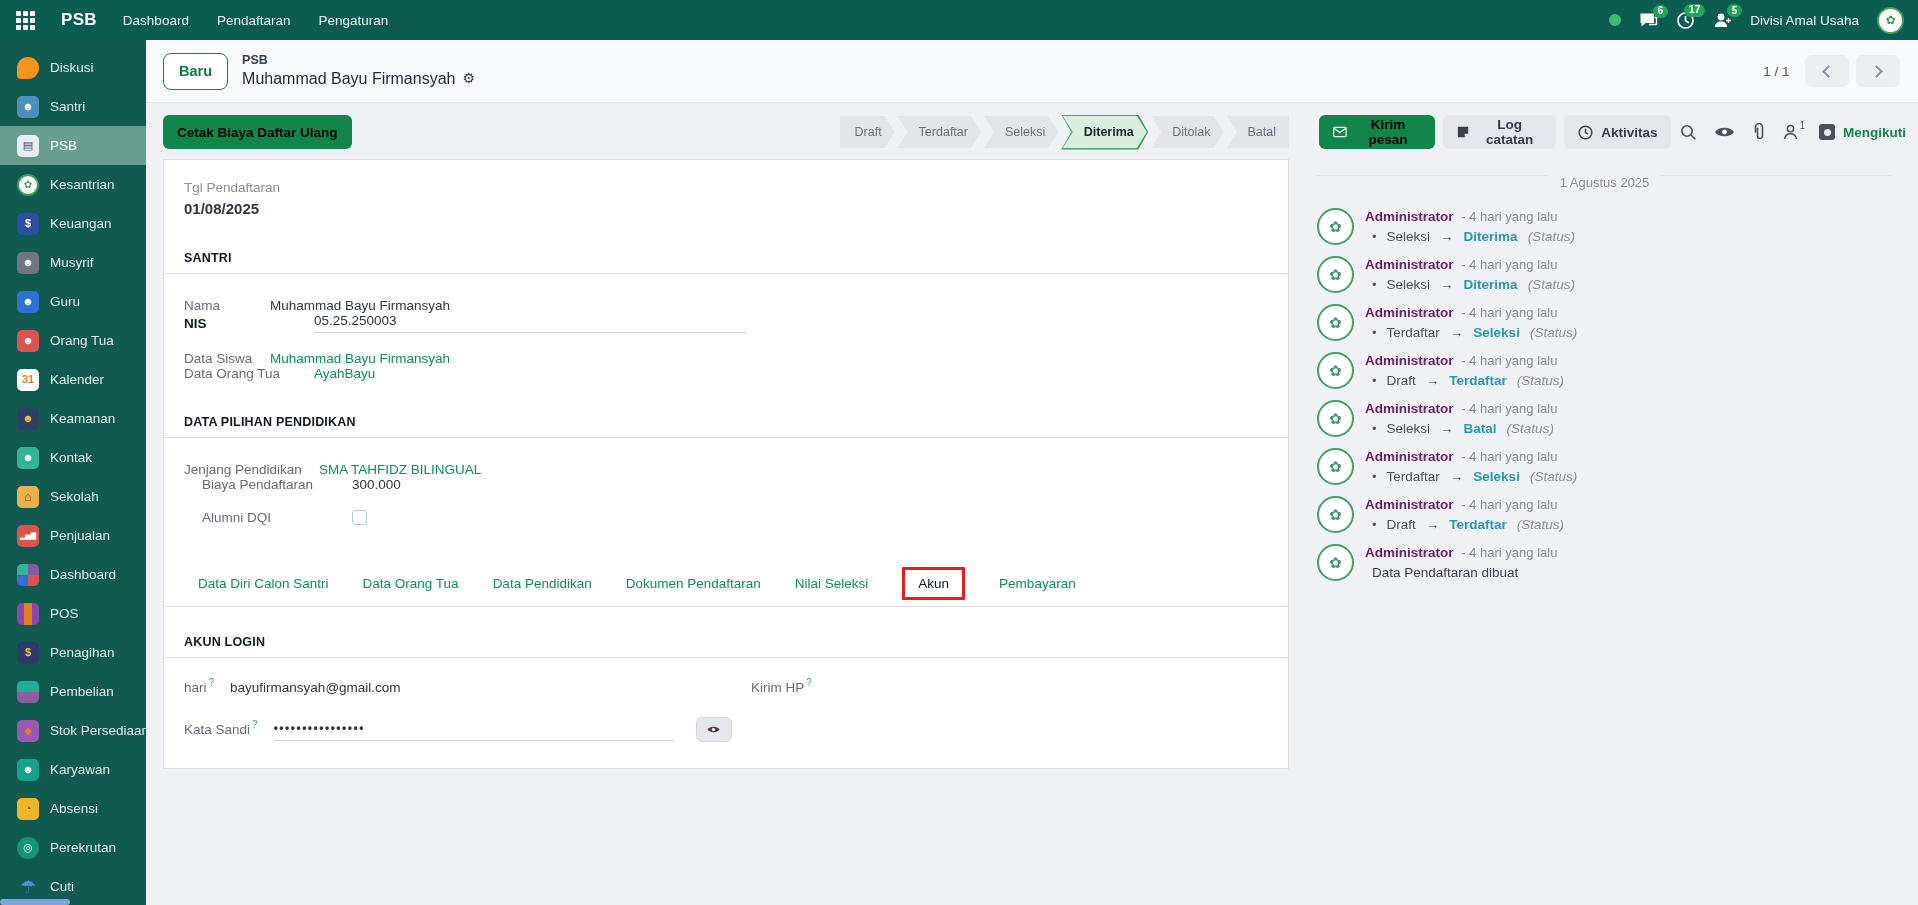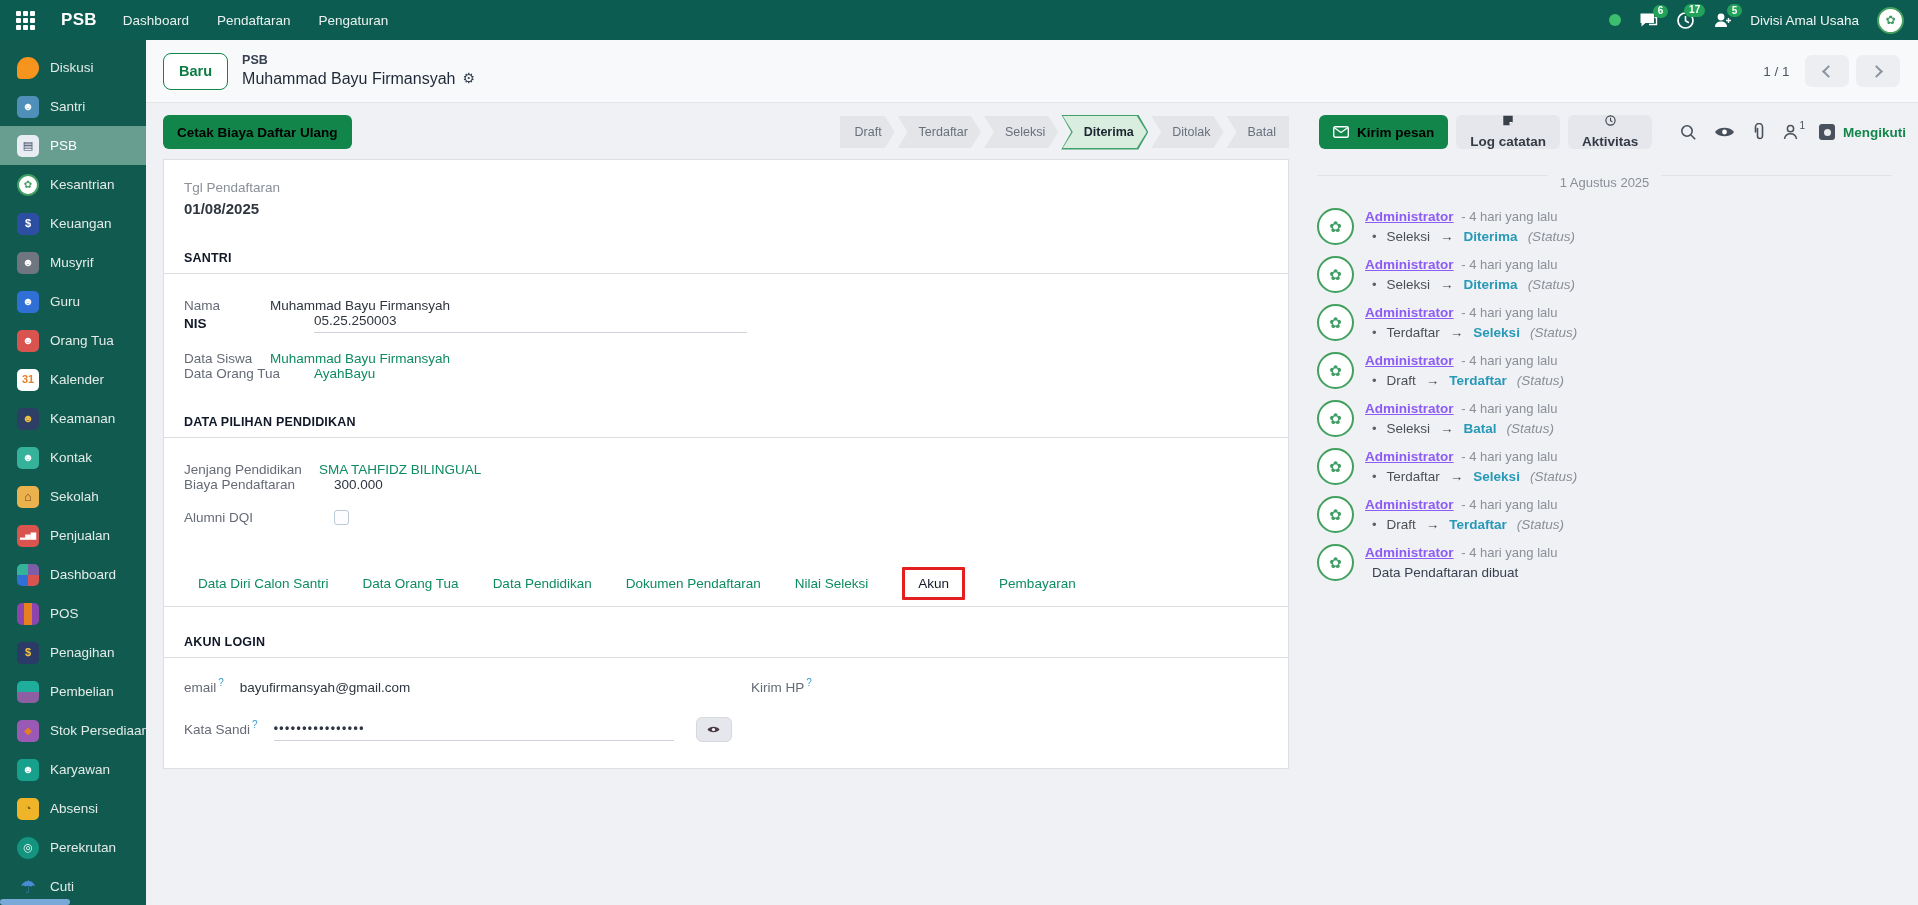--- a/index.html
+++ b/index.html
@@ -78,21 +78,21 @@
   .chev{width:9px;height:9px;border-top:2px solid #8a93a0;border-right:2px solid #8a93a0;display:inline-block;}
   .chev.left{transform:rotate(-135deg);margin-left:3px;}
   .chev.right{transform:rotate(45deg);margin-right:3px;}
 
   
   .control-row{display:flex;align-items:center;margin-top:12px;padding-left:17px;height:34px;}
   .left-zone{width:1126px;display:flex;justify-content:space-between;align-items:center;flex:0 0 auto;}
   .btn{display:inline-flex;align-items:center;gap:8px;height:34px;padding:0 14px;border-radius:6px;
        font-size:13.5px;font-weight:700;border:none;cursor:pointer;font-family:inherit;}
   .btn-primary{background:#12864a;color:#000000;}
-  .btn-secondary{background:#e5e7ec;color:#353b45;flex-direction:column;}
+  .btn-secondary{background:#e5e7ec;color:#353b45;}
   .statusbar{display:flex;align-items:center;}
   .step{clip-path:polygon(10px 50%,0 0,calc(100% - 10px) 0,100% 50%,calc(100% - 10px) 100%,0 100%);
         background:#e3e5e9;color:#69707c;font-size:12.5px;display:flex;margin-left:3px;cursor:pointer;}
   .step>span{padding:9px 13px 9px 21px;}
   .statusbar .step:first-of-type{clip-path:polygon(0 0,calc(100% - 10px) 0,100% 50%,calc(100% - 10px) 100%,0 100%);margin-left:0;}
   .statusbar .step:first-of-type>span{padding-left:15px;}
   .statusbar .step:last-of-type{clip-path:polygon(10px 50%,0 0,100% 0,100% 100%,0 100%);}
   .step.active{background:#41a06c;padding:1.5px;color:#1c2430;font-weight:700;}
   .step.active>span{background:#d9eede;
         clip-path:polygon(10px 50%,0 0,calc(100% - 10px) 0,100% 50%,calc(100% - 10px) 100%,0 100%);}
@@ -118,21 +118,21 @@
   .section-title{font-size:12.5px;font-weight:700;color:#111827;letter-spacing:.2px;
                  border-bottom:1px solid #dcdee3;padding:0 20px 8px;margin-top:34px;}
   .rows{padding:6px 20px 0;}
   .row2{display:flex;margin-top:18px;flex-direction:column;}
   .cell{width:567px;display:flex;align-items:center;}
   .cell.right{flex:1;}
   .lbl{font-size:13.5px;color:#656b76;flex:0 0 auto;}
   .lbl.w86{width:86px;}
   .lbl.w130{width:130px;}
   .lbl.w135{width:135px;}
-  .lbl.w150{width:150px;}
+  .lbl.w150{width:150px;margin-left:18px;}
   .lbl.bold{color:#111827;font-weight:700;}
   .val{font-size:13.5px;color:#2f3640;}
   .link{font-size:13.5px;color:#0e8b61;cursor:pointer;}
   .underline-input{flex:1;border-bottom:1px solid #cfd2d8;padding-bottom:4px;margin-right:4px;font-size:13.5px;color:#2f3640;}
   .help-sup{color:#3d9ccc;font-size:10px;transform:translateY(-5px);display:inline-block;margin-left:2px;}
   .checkbox{width:15px;height:15px;border:1px solid #b9c9d6;border-radius:3px;background:#fdfdff;cursor:pointer;}
 
   .tabs{border-bottom:1px solid #dcdee3;padding:0 34px;display:flex;gap:34px;align-items:center;height:46px;margin-top:36px;}
   .tab{font-size:13.5px;color:#0e8b61;cursor:pointer;padding:8px 0;white-space:nowrap;}
   .tab.active{color:#111827;font-weight:500;}
@@ -146,21 +146,21 @@
            display:inline-flex;align-items:center;justify-content:center;cursor:pointer;}
 
   
   .chatter{flex:1;padding:12px 26px 0 28px;overflow:hidden;}
   .date-divider{display:flex;gap:12px;color:#8a8f98;font-size:13px;margin:4px 0 18px;}
   .date-divider::before,.date-divider::after{content:"";flex:1;height:1px;background:#e3e4e8;}
   .msg{display:flex;gap:11px;margin-bottom:11px;}
   .msg-avatar{width:37px;height:37px;font-size:15px;cursor:pointer;}
   .msg-body{padding-top:1px;}
   .msg-head{font-size:13.5px;}
-  .author{font-weight:700;color:#8b5cf6;text-decoration:underline;}
+  .author{font-weight:700;color:#701a75;}
   .time{color:#8a8f98;font-size:13px;margin-left:4px;}
   .msg-track{display:flex;align-items:center;gap:10px;margin-top:5px;padding-left:7px;font-size:13.5px;}
   .bullet-icon{color:#5c636d;font-size:13px;}
   .bullet-icon::before{content:"\2022";}
   .track-from{color:#4a5056;}
   .arrow-icon{color:#394049;}
   .arrow-icon::before{content:"\2192";}
   .track-to{color:#2799b8;font-weight:600;}
   .track-suffix{color:#8a8f98;font-style:italic;}
   .msg-note{margin-top:5px;padding-left:7px;font-size:13.5px;color:#374151;}
@@ -514,21 +514,21 @@
 
             <a class="tab active highlighted">Akun</a>
 
             <a class="tab">Pembayaran</a>
           </div>
 
         <div class="section-title" style="margin-top:28px;">AKUN LOGIN</div>
         <div class="akun-rows">
           <div class="akun-row">
             <div class="cell">
-              <span class="lbl">email</span>
+              <span class="lbl">hari</span>
                 <span class="help-sup">?</span>
               <span class="val" style="margin-left:16px;">bayufirmansyah@gmail.com</span>
             </div>
             <div class="cell right">
               <span class="lbl">Kirim HP</span>
                 <span class="help-sup">?</span>
               <span class="val" style="margin-left:16px;"></span>
             </div>
           </div>
           <div class="akun-row">

